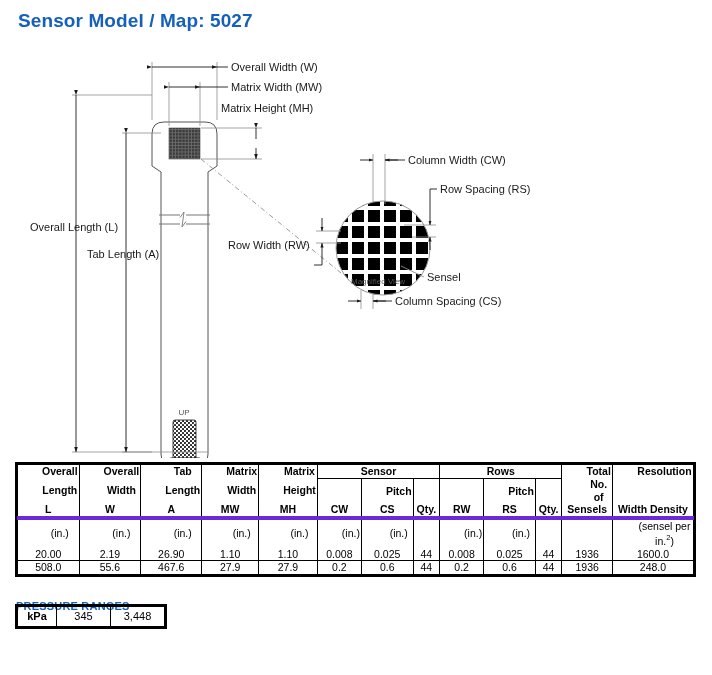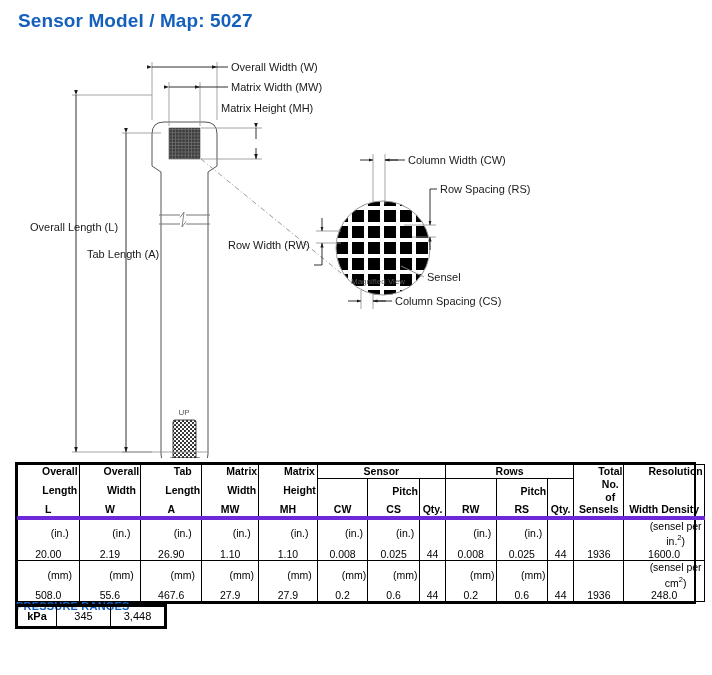--- a/index.html
+++ b/index.html
@@ -265,35 +265,20 @@
       <td class="nb-t">0.008</td>
       <td class="nb-t">0.025</td>
       <td class="nb-t">44</td>
       <td class="nb-t">0.008</td>
       <td class="nb-t">0.025</td>
       <td class="nb-t">44</td>
       <td class="nb-t">1936</td>
       <td class="nb-t">1600.0</td>
     </tr>
 
-    <tr class="unitrow">
-      <td class="nb-b">(mm)</td>
-      <td class="nb-b">(mm)</td>
-      <td class="nb-b">(mm)</td>
-      <td class="nb-b">(mm)</td>
-      <td class="nb-b">(mm)</td>
-      <td class="nb-b">(mm)</td>
-      <td class="nb-b">(mm)</td>
-      <td class="nb-b"></td>
-      <td class="nb-b">(mm)</td>
-      <td class="nb-b">(mm)</td>
-      <td class="nb-b"></td>
-      <td class="nb-b"></td>
-      <td class="nb-b"><span>(sensel per cm</span><span class="sup">2</span><span>)</span></td>
-    </tr>
 
     <tr>
       <td class="nb-t">508.0</td>
       <td class="nb-t">55.6</td>
       <td class="nb-t">467.6</td>
       <td class="nb-t">27.9</td>
       <td class="nb-t">27.9</td>
       <td class="nb-t">0.2</td>
       <td class="nb-t">0.6</td>
       <td class="nb-t">44</td>

